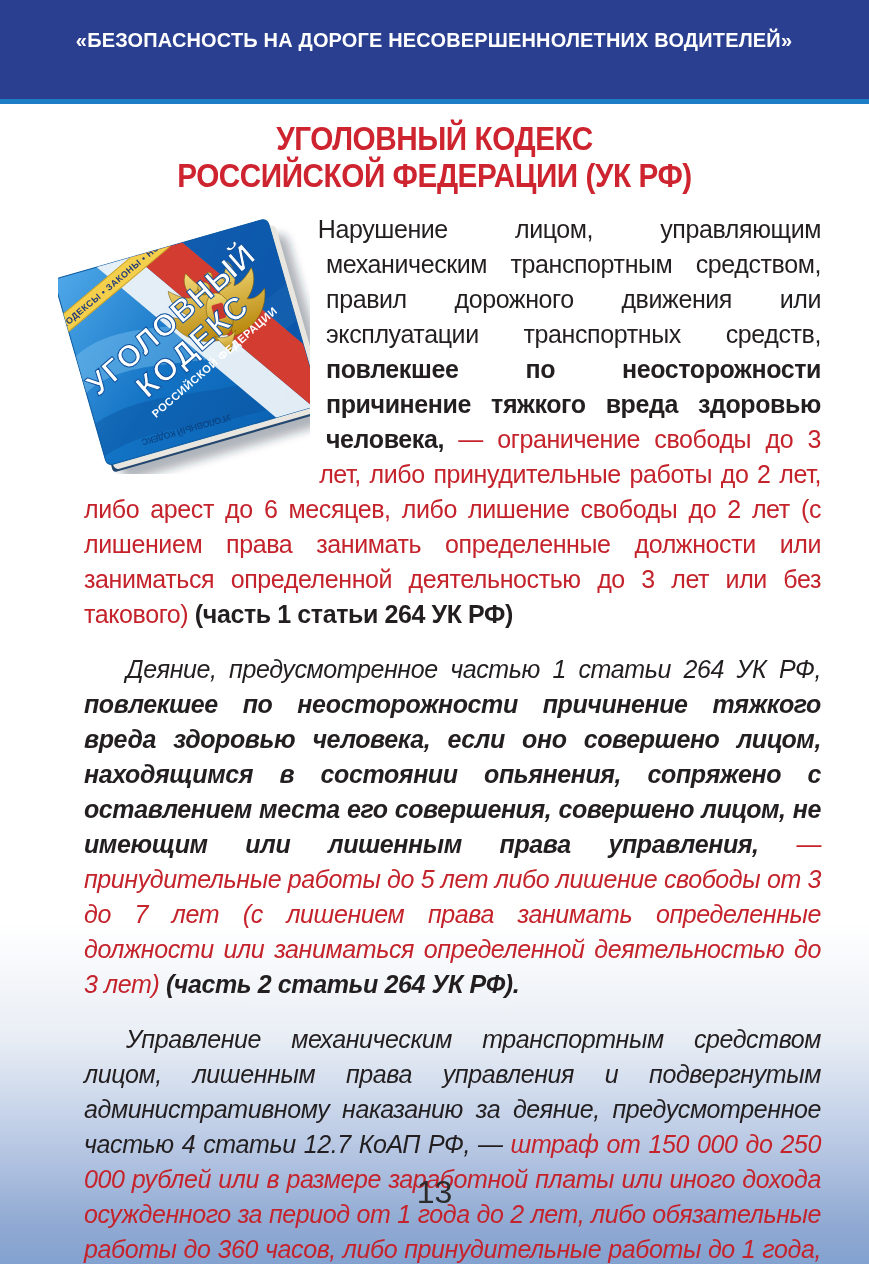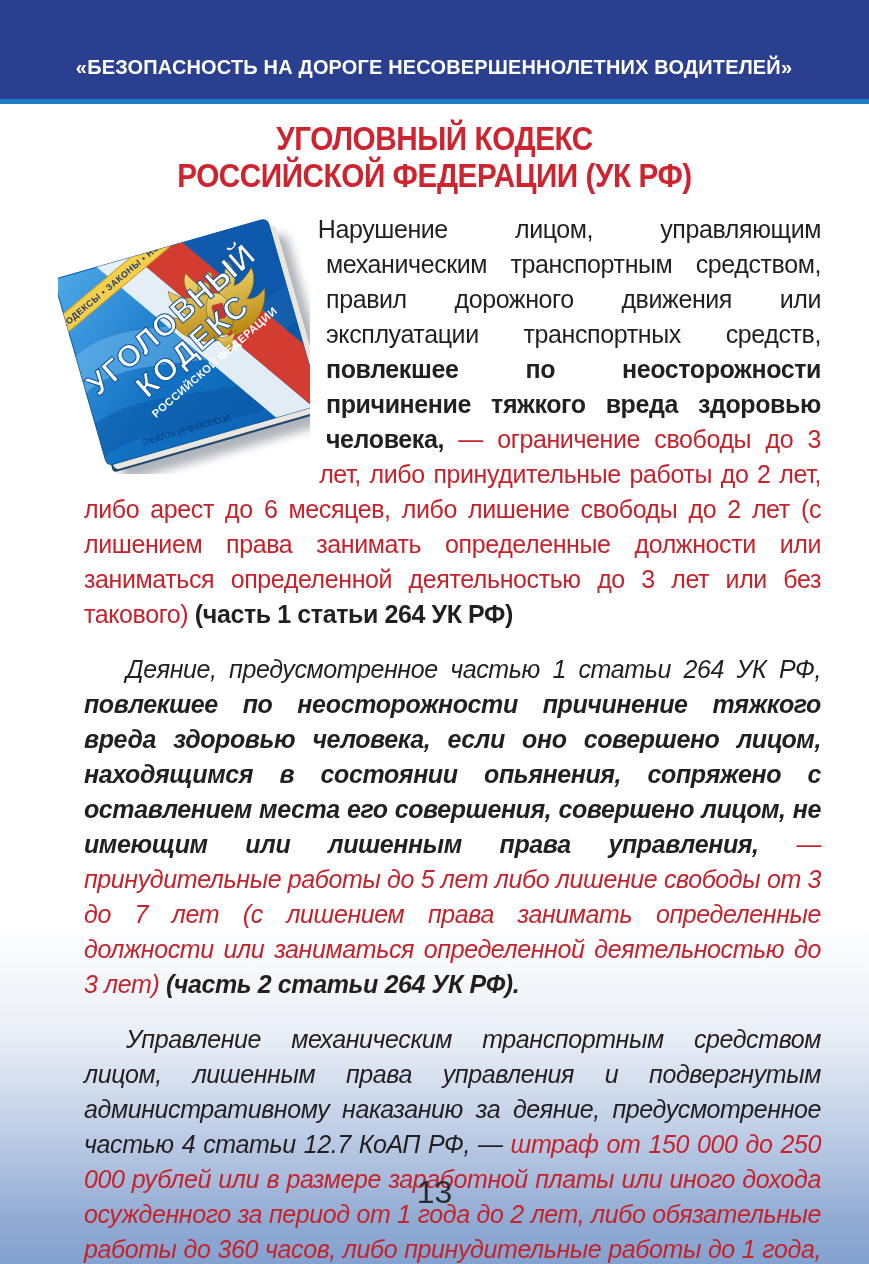--- a/index.html
+++ b/index.html
@@ -5,21 +5,21 @@
   html,body{margin:0;padding:0;}
   .page{
     position:relative;
     width:869px;height:1264px;
     overflow:hidden;
     background:linear-gradient(180deg,#ffffff 0%,#ffffff 73%,#e9eef5 82%,#bccbe5 90%,#8fa9d2 97%,#84a2d0 100%);
     font-family:"Liberation Sans","DejaVu Sans",sans-serif;
   }
   .top-band{
     height:99px;background:#2a3f90;
-    display:flex;align-items:flex-end;justify-content:center;
+    display:flex;align-items:center;justify-content:center;
     padding-bottom:20px;box-sizing:border-box;
   }
   .top-band .band-text{
     display:inline-block;
     color:#ffffff;font-size:21px;font-weight:bold;
     letter-spacing:0.2px;transform:scaleX(0.95);
     white-space:nowrap;
   }
   .accent-stripe{height:5px;background:#1b7ec6;}
   .doc-title{

